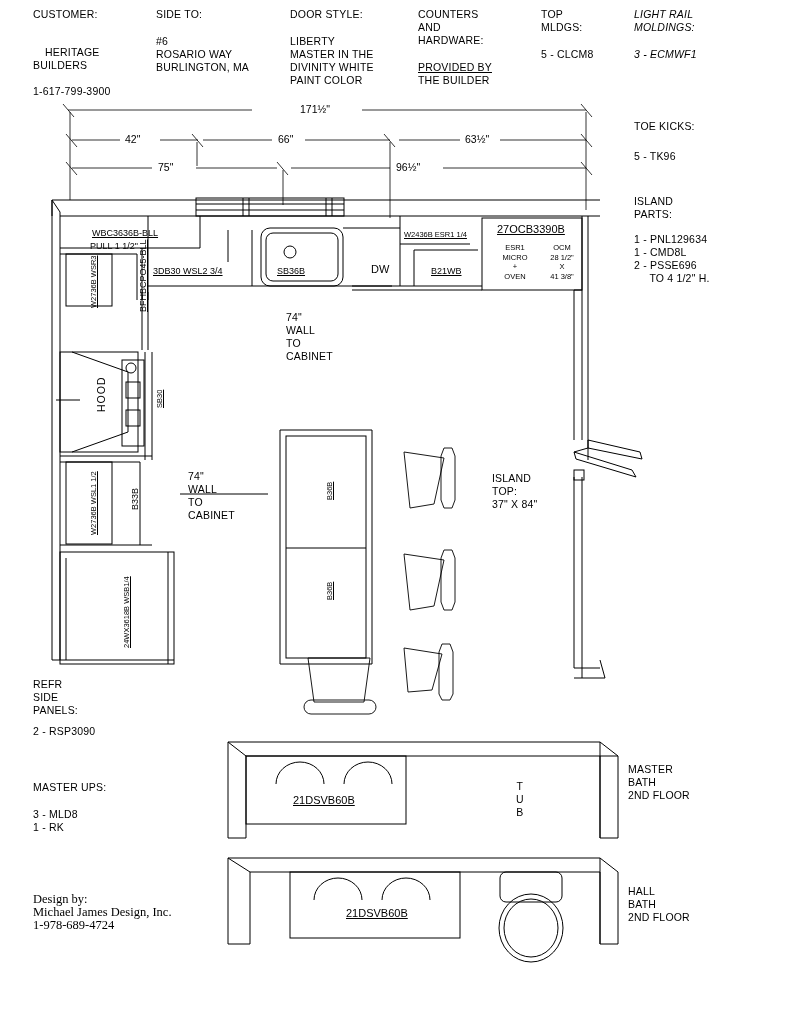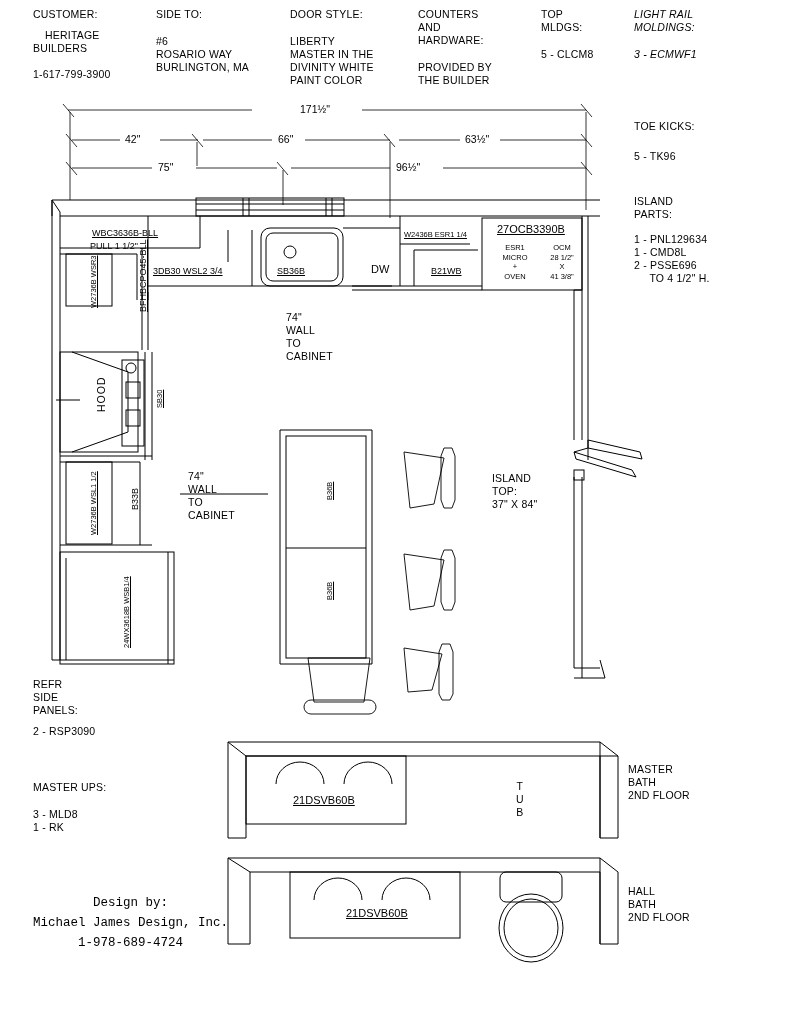--- a/index.html
+++ b/index.html
@@ -7,33 +7,33 @@
     width:792px;height:1024px;position:relative;overflow:hidden;
     font-family:"Liberation Sans", sans-serif;
     color:#000;
     -webkit-font-smoothing:none;
   }
   .abs{position:absolute;}
   .txt{font-size:10.5px;line-height:13px;letter-spacing:.2px;white-space:pre;}
   .txt-sm{font-size:9px;line-height:11px;white-space:pre;}
   .txt-xs{font-size:7.5px;line-height:9.5px;white-space:pre;}
   .txt-lg{font-size:11px;line-height:14px;white-space:pre;}
-  .serif{font-family:Liberation Mono, monospace;font-size:12.5px;line-height:20px;white-space:pre;text-align:center;}
+  .serif{font-family:Liberation Serif, serif;font-size:12.5px;line-height:13px;white-space:pre;}
   .u{text-decoration:underline;}
   .rot{transform-origin:0 0;transform:rotate(-90deg);}
   .dimlbl{font-size:10.5px;background:#fff;padding:0 3px;white-space:pre;}
   svg{position:absolute;overflow:visible;}
   .hdr-col{position:absolute;}
 </style>
 </head>
 <body>
 
 <div class="abs hdr-col" style="left:33px;top:8px;">
   <div class="txt">CUSTOMER:</div>
-  <div class="txt" style="margin-top:8px;padding-left:12px;">HERITAGE</div>
+  <div class="txt" style="margin-top:25px;padding-left:12px;">HERITAGE</div>
   <div class="txt">BUILDERS</div>
   <div class="txt" style="margin-top:13px;">1-617-799-3900</div>
 </div>
 
 <div class="abs hdr-col" style="left:156px;top:8px;">
   <div class="txt">SIDE TO:</div>
   <div class="txt" style="margin-top:14px;">#6</div>
   <div class="txt">ROSARIO WAY</div>
   <div class="txt">BURLINGTON, MA</div>
 </div>
@@ -43,21 +43,21 @@
   <div class="txt" style="margin-top:14px;">LIBERTY</div>
   <div class="txt">MASTER IN THE</div>
   <div class="txt">DIVINITY WHITE</div>
   <div class="txt">PAINT COLOR</div>
 </div>
 
 <div class="abs hdr-col" style="left:418px;top:8px;">
   <div class="txt">COUNTERS
 AND
 HARDWARE:</div>
-  <div class="txt" style="margin-top:14px;">PROVIDED BY</div>
+  <div class="txt" style="margin-top:14px;text-decoration:underline;">PROVIDED BY</div>
   <div class="txt">THE BUILDER</div>
 </div>
 
 <div class="abs hdr-col" style="left:541px;top:8px;">
   <div class="txt">TOP
 MLDGS:</div>
   <div class="txt" style="margin-top:14px;">5 - CLCM8</div>
 </div>
 
 <div class="abs hdr-col" style="left:634px;top:8px;font-style:italic;">

